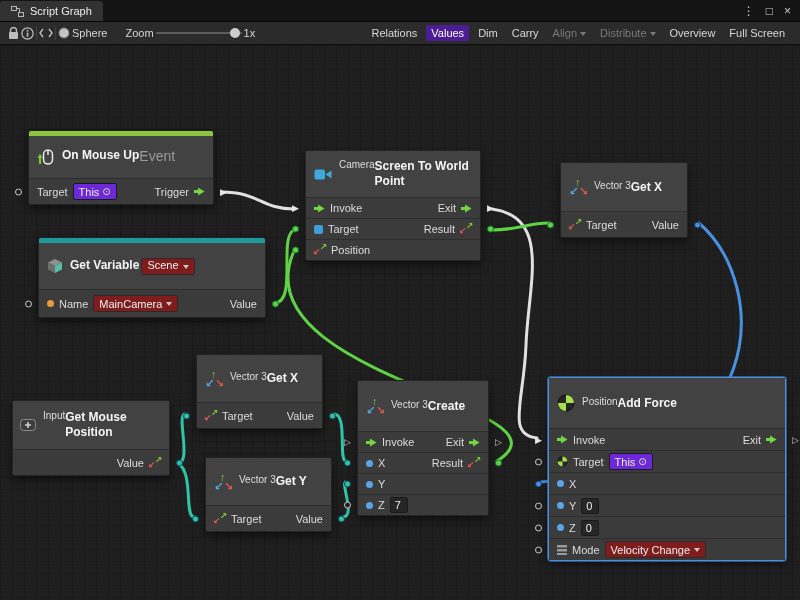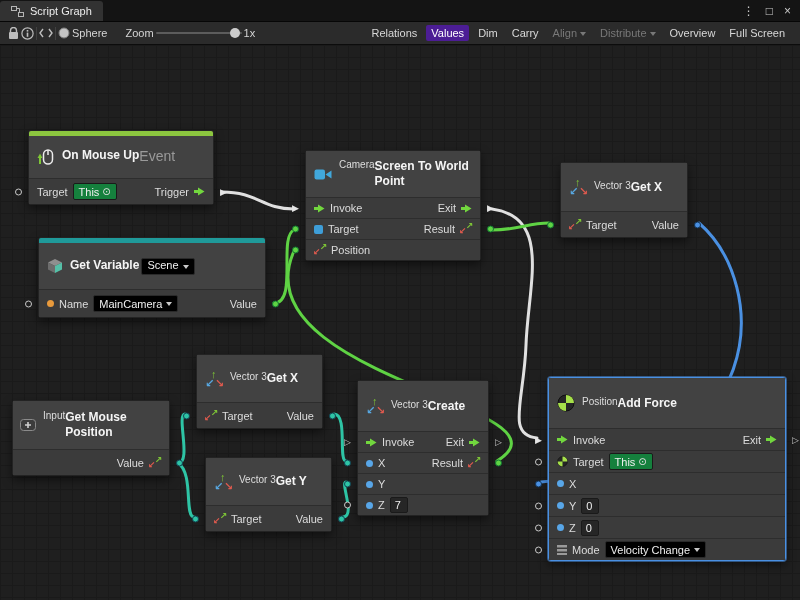--- a/index.html
+++ b/index.html
@@ -42,24 +42,24 @@
   .accent{height:5px;border-radius:2px 2px 0 0;}
   .nhead{display:flex;align-items:center;gap:7px;padding:4px 8px;background:#424242;box-sizing:border-box;}
   .ht{display:flex;flex-direction:row;line-height:1.25;}
   .cat{font-size:10px;color:#dedede;}
   .ttl{font-size:12px;font-weight:bold;color:#f5f5f5;}
   .sub{font-size:14px;color:#9a9a9a;}
   .row{display:flex;align-items:center;gap:5px;padding:0 8px;height:21px;background:#3b3b3b;
        border-top:1px solid #2d2d2d;position:relative;box-sizing:border-box;}
   .sp{flex:1;}
   .lbl{white-space:nowrap;color:#dcdcdc;}
-  .chip{display:inline-flex;align-items:center;gap:3px;background:#15803d;border:1px solid #1a1a1a;
+  .chip{display:inline-flex;align-items:center;gap:3px;background:#6d28d9;border:1px solid #1a1a1a;
         border-radius:2px;padding:0 5px;height:15px;color:#efefef;}
   .odot{color:#e0e0e0;font-size:10px;}
-  .dd{display:inline-flex;align-items:center;gap:4px;background:#000000;border:1px solid #2a2a2a;
+  .dd{display:inline-flex;align-items:center;gap:4px;background:#7f1d1d;border:1px solid #2a2a2a;
       border-radius:2px;padding:0 5px;height:15px;color:#f0f0f0;white-space:nowrap;}
   .field{background:#262626;border:1px solid #1a1a1a;border-radius:2px;padding:0 4px;min-width:8px;
       height:14px;line-height:14px;color:#efefef;text-align:left;}
   .dot{width:7px;height:7px;border-radius:50%;flex:none;}
   .dot.blue{background:#58A6E8;}  .dot.orange{background:#E89A3C;}
   .sqi{width:9px;height:9px;background:#3E9ED8;border-radius:2px;flex:none;}
   
   .ep{position:absolute;top:50%;transform:translateY(-50%);z-index:3;display:flex;align-items:center;justify-content:center;}
   .ep.l{left:-14px;} .ep.r{right:-14px;}
   .ep .c{width:7px;height:7px;border-radius:50%;box-sizing:border-box;}

